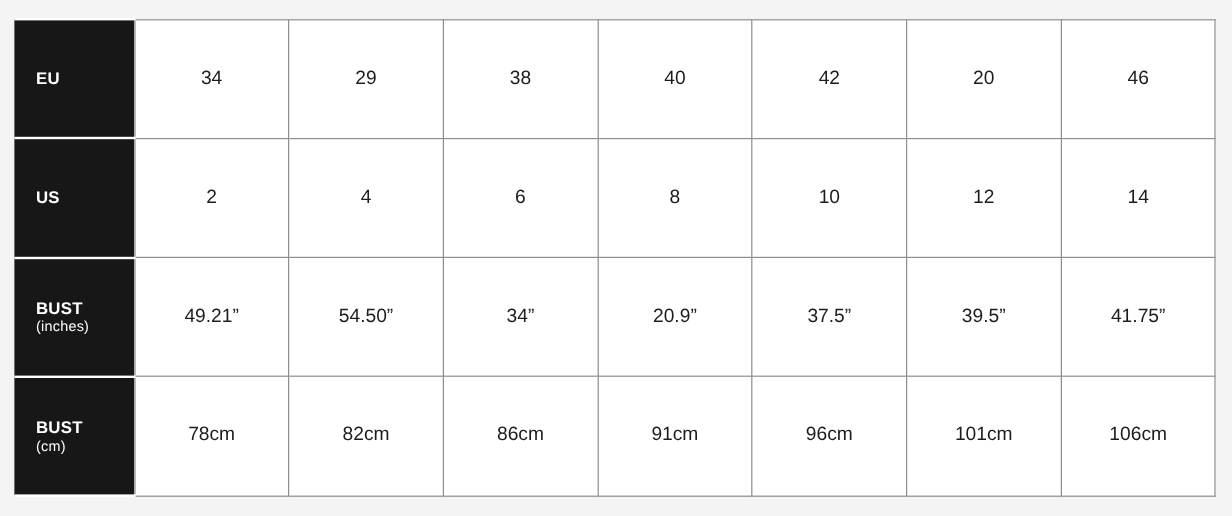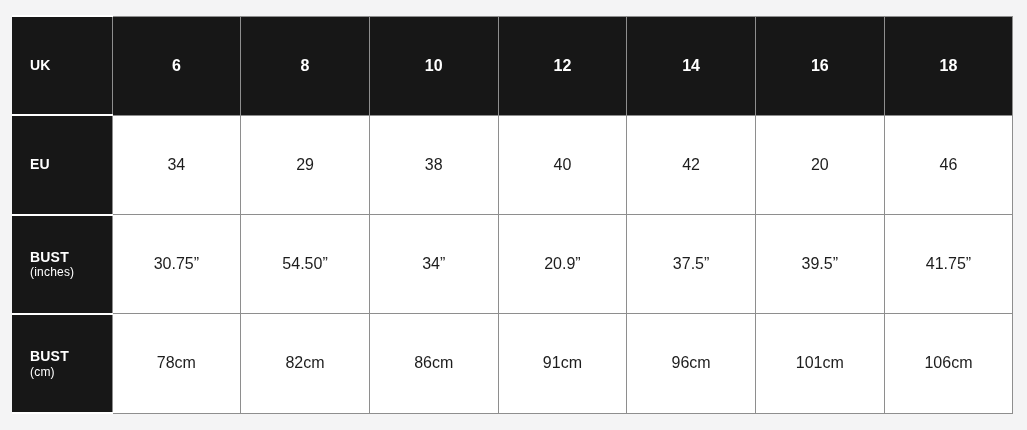--- a/index.html
+++ b/index.html
@@ -70,43 +70,43 @@
       <col class="c-label">
       <col class="c-data">
         <col class="c-data">
         <col class="c-data">
         <col class="c-data">
       <col class="c-data">
         <col class="c-data">
         <col class="c-data">
     </colgroup>
     <tbody>
-        <tr class="chart-row top-row">
-          <th class="row-label"><span class="label-main">UK</span></th>
-          <td class="size-cell">6</td>
-          <td class="size-cell">8</td>
-          <td class="size-cell">10</td>
-          <td class="size-cell">12</td>
-          <td class="size-cell">14</td>
-          <td class="size-cell">16</td>
-          <td class="size-cell">18</td>
-        </tr>
         <tr class="chart-row">
           <th class="row-label"><span class="label-main">EU</span></th>
           <td class="size-cell">34</td>
           <td class="size-cell">29</td>
           <td class="size-cell">38</td>
           <td class="size-cell">40</td>
           <td class="size-cell">42</td>
           <td class="size-cell">20</td>
           <td class="size-cell">46</td>
         </tr>
         <tr class="chart-row">
+          <th class="row-label"><span class="label-main">US</span></th>
+          <td class="size-cell">2</td>
+          <td class="size-cell">4</td>
+          <td class="size-cell">6</td>
+          <td class="size-cell">8</td>
+          <td class="size-cell">10</td>
+          <td class="size-cell">12</td>
+          <td class="size-cell">14</td>
+        </tr>
+        <tr class="chart-row">
           <th class="row-label"><span class="label-main">BUST</span><span class="label-sub">(inches)</span></th>
-          <td class="size-cell">30.75”</td>
+          <td class="size-cell">49.21”</td>
           <td class="size-cell">54.50”</td>
           <td class="size-cell">34”</td>
           <td class="size-cell">20.9”</td>
           <td class="size-cell">37.5”</td>
           <td class="size-cell">39.5”</td>
           <td class="size-cell">41.75”</td>
         </tr>
         <tr class="chart-row">
           <th class="row-label"><span class="label-main">BUST</span><span class="label-sub">(cm)</span></th>
           <td class="size-cell">78cm</td>

